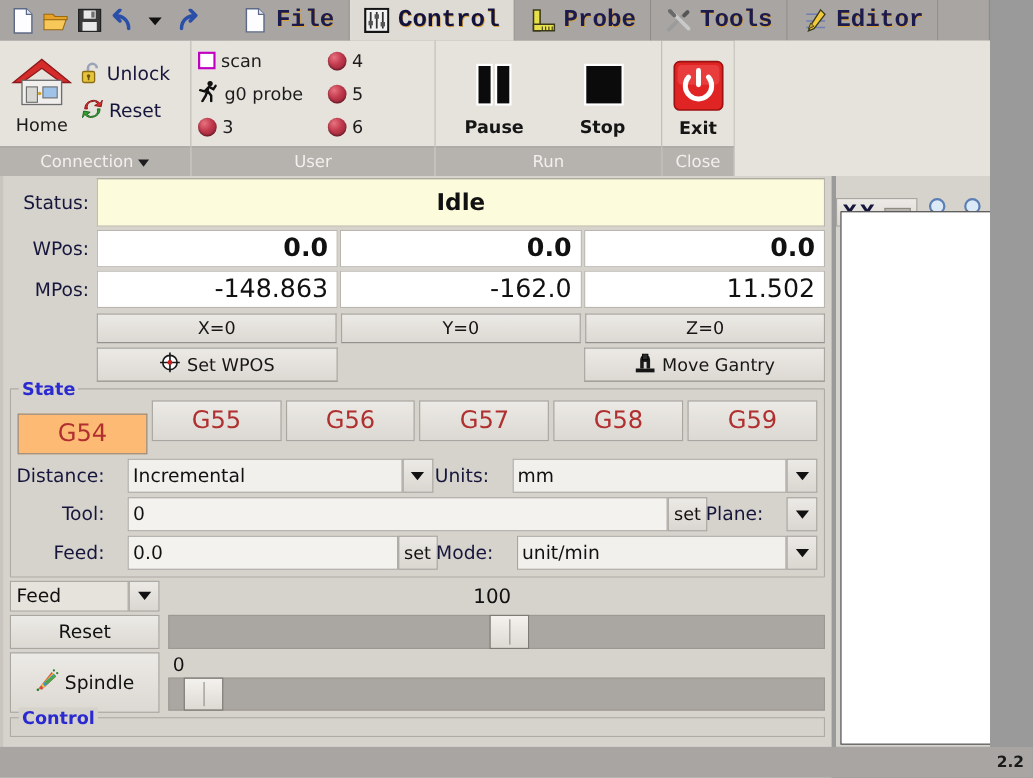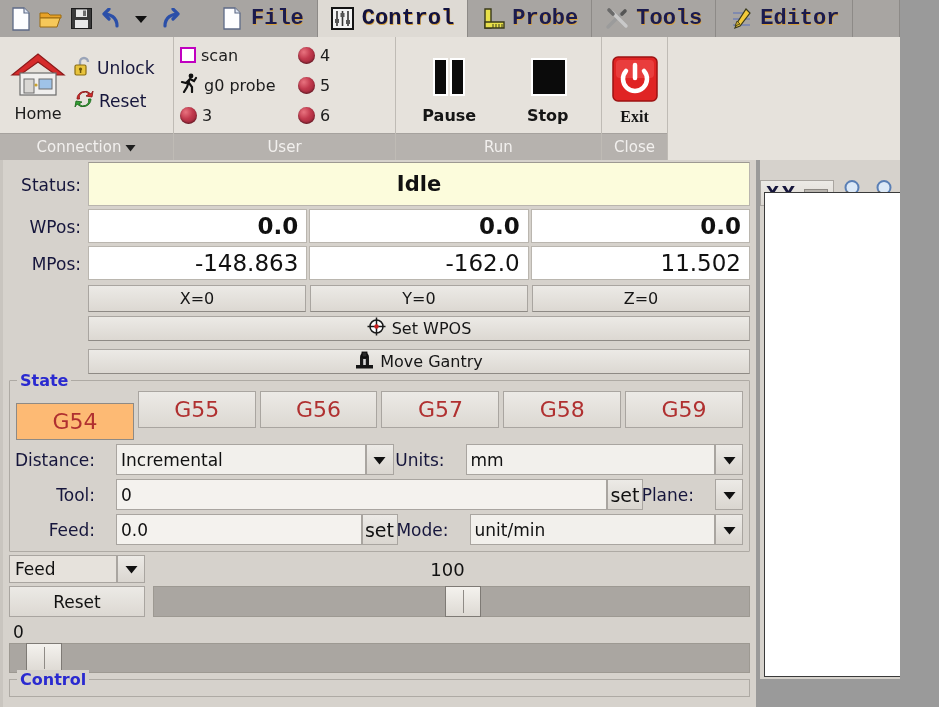--- a/index.html
+++ b/index.html
@@ -122,21 +122,21 @@
 
   
   .g-run { width: 206px; }
   .run-inner { display:flex; width: 100%; justify-content: space-around; align-items: flex-start; padding-top: 6px;}
   .run-btn { display:flex; flex-direction: column; align-items:center; width: 64px; cursor: default;}
   .run-btn .lbl { font-size: 16px; font-weight: bold; color: #151515; margin-top: 3px;}
   .glyph-box { height: 52px; display:flex; align-items:center; justify-content:center; }
 
   
   .g-close { width: 66px; }
-  .close-inner { display:flex; justify-content:center; align-items:flex-end; width:100%; padding-top:8px;font-family:Liberation Serif, serif;}
+  .close-inner { display:flex; justify-content:center; align-items:flex-end; width:100%; padding-top:8px;}
 
   .ribbon-tail { flex: 1; background: #e6e2dc; }
 
   
   .leftpanel {
     position: absolute; left: 0; top: 160px;
     width: 756px; height: 666px;
     background: #d6d2cc;
     box-sizing: border-box;
     border-left: 3px solid #c9c5bf;
@@ -185,21 +185,21 @@
     box-sizing: border-box;
     display: flex; align-items: center; justify-content: center;
     font-size: 16px; color: #161616;
     cursor: default;
     user-select: none;
   }
 
   .zrow { padding: 3px 6px 1px 85px; display:flex; gap: 4px;}
   .zrow .btn { flex: 1; height: 27px; }
 
-  .wrow { padding: 3px 6px 4px 85px; display:flex; gap: 4px; flex-direction: column;}
+  .wrow { padding: 3px 6px 4px 85px; display:flex; gap: 4px;}
   .wrow .btn { flex: 1; height: 31px; gap: 6px; }
   .wrow .spacer { flex: 1; }
 
   
   .group {
     margin: 2px 6px 0 6px;
     border: 1px solid #aeaaa4;
     border-radius: 1px;
     position: relative;
     padding: 10px 6px 6px 6px;
@@ -241,21 +241,21 @@
     border: 1px solid #a9a5a0;
     background: linear-gradient(#eceae6, #dad6d0);
     display:flex; align-items:center; justify-content:center;
     font-size: 14px; color: #111; cursor: default;
   }
   .setbtn {
     width: 34px; flex:none;
     border: 1px solid #a9a5a0;
     background: linear-gradient(#eceae6, #dad6d0);
     display:flex; align-items:center; justify-content:center;
-    font-size: 19px; color: #111; cursor: default;
+    font-size: 16px; color: #111; cursor: default;
   }
 
   
   .ovr { margin: 3px 6px 0 6px; }
   .ovr-row { display:flex; align-items:stretch; height: 28px; margin-bottom: 3px;}
   .ovr-name {
     width: 108px; flex:none;
     border: 1px solid #a9a5a0; background: #e6e2dc;
     display:flex; align-items:center; padding-left: 5px;
     font-size: 17px; color:#111; box-sizing:border-box;
@@ -750,20 +750,34 @@
       </div>
 
       <div class="ovr-row2">
         <div class="ovr-btn">Reset</div>
         <div class="slider">
           <div class="sl-thumb" id="feed-thumb" style="left: calc(52% - 18px);"></div>
         </div>
       </div>
 
       <div class="spindle-row">
+        <div class="spindle-btn">
+          <span>
+            <svg width="22" height="22" viewBox="0 0 22 22">
+              <path d="M3 19 L15 4 L19 8 L6 20 Z" fill="#d94a3d"></path>
+              <path d="M5.5 16 L16 4.8 L18 6.6 L7.5 18.5 Z" fill="#e8c93a"></path>
+              <path d="M7 14.5 L17 5.6 L18.6 7.4 L9 17 Z" fill="#3f8fd4"></path>
+              <path d="M8.6 13 L17.8 6.4 L19 8 L10.5 15.6 Z" fill="#4aa84a"></path>
+              <circle cx="2.5" cy="20" r="1.2" fill="#2a7a2a"></circle>
+              <circle cx="17" cy="2.5" r="1" fill="#2a7a2a"></circle>
+              <circle cx="20" cy="5" r="1" fill="#2a7a2a"></circle>
+            </svg>
+          </span>
+          <span>Spindle</span>
+        </div>
         <div class="spindle-right">
           <div class="sp-val">0</div>
           <div class="sp-slider">
             <div class="sl-thumb" id="spindle-thumb" style="left: calc(2% + 1px);"></div>
           </div>
         </div>
       </div>
     </div>
 
     <div class="ctrlgroup">
@@ -794,14 +808,17 @@
             <path d="M10 20 h7" stroke="#cc2222" stroke-width="3.2" stroke-linecap="round"></path>
           </svg>
         </span>
       </div>
     </div>
     <div class="canvas"></div>
   </div>
 
   <div class="edge-r"></div>
 
+  <div class="statusbar">
+    <span>2.2</span>
+  </div>
 
 </div>
 
 </body></html>

